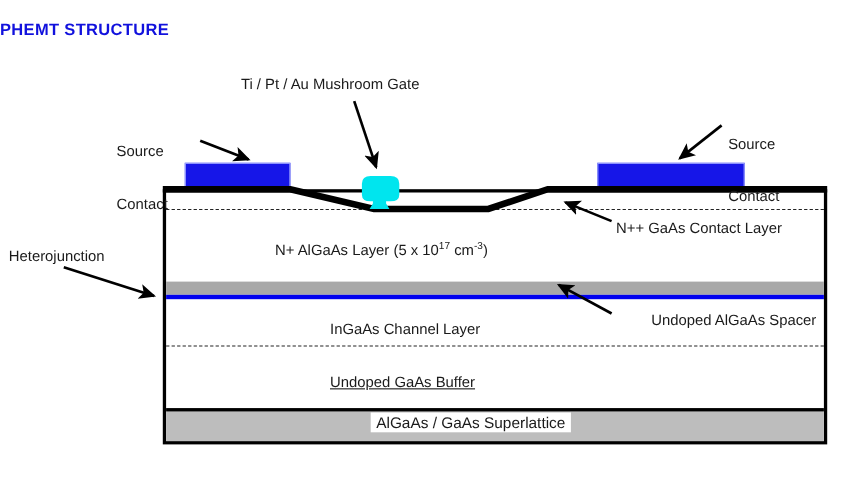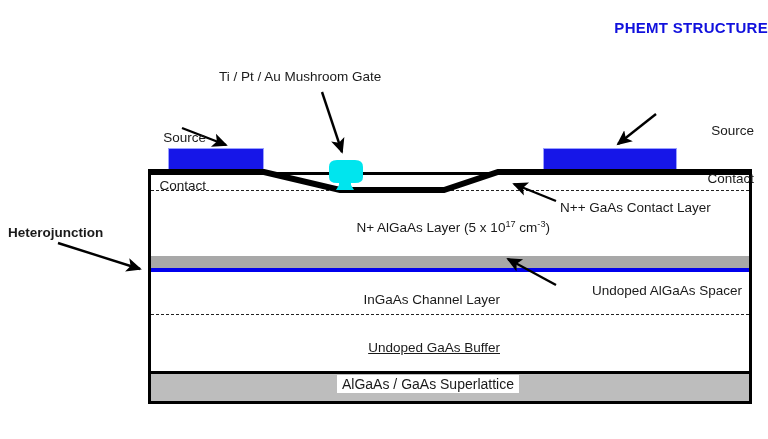--- a/index.html
+++ b/index.html
@@ -18,36 +18,36 @@
     background: #ffffff;
     overflow: hidden;
   }
 
   
   .title {
     position: absolute;
     left: 0;
     top: 19px;
     width: 768px;
-    text-align: right;
+    text-align: left;
     font-size: 15px;
     font-weight: bold;
     color: #1111dd;
     letter-spacing: 0.3px;
   }
 
   
   .lbl {
     position: absolute;
     font-size: 13.5px;
     color: #1a1a1a;
     line-height: 16px;
     white-space: pre;
   }
-  .lbl.center { text-align: right; }
+  .lbl.center { text-align: left; }
 
   
   .device-frame {
     position: absolute;
     left: 148px;
     top: 172px;
     width: 604px;
     height: 232px;
     border: 3px solid #000000;
     box-sizing: border-box;
@@ -217,21 +217,21 @@
 
   <div class="lbl" style="left:219px; top:69px;">Ti / Pt / Au Mushroom Gate</div>
 
   <div class="lbl center" style="left:662px; top:91px; width:92px;">
     <div>Source</div>
     <div>Contact</div>
   </div>
 
   <div class="lbl" style="left:560px; top:200px;">N++ GaAs Contact Layer</div>
 
-  <div class="lbl" style="left:8px; top:225px;font-weight:bold;">Heterojunction</div>
+  <div class="lbl" style="left:8px; top:225px;">Heterojunction</div>
 
   <div class="lbl" style="left:560px; top:283px;margin-left:32px;">Undoped AlGaAs Spacer</div>
 
   <div class="lbl center" style="left:250px; top:220px; width:300px;"><span>N+ AlGaAs Layer (5 x 10</span><sup>17</sup><span> cm</span><sup>-3</sup><span>)</span></div>
 
   <div class="lbl center" style="left:300px; top:292px; width:200px;">InGaAs Channel Layer</div>
 
   <div class="lbl center" style="left:300px; top:340px; width:200px;text-decoration:underline;">Undoped GaAs Buffer</div>
 
   <div class="sl-caption">AlGaAs / GaAs Superlattice</div>

